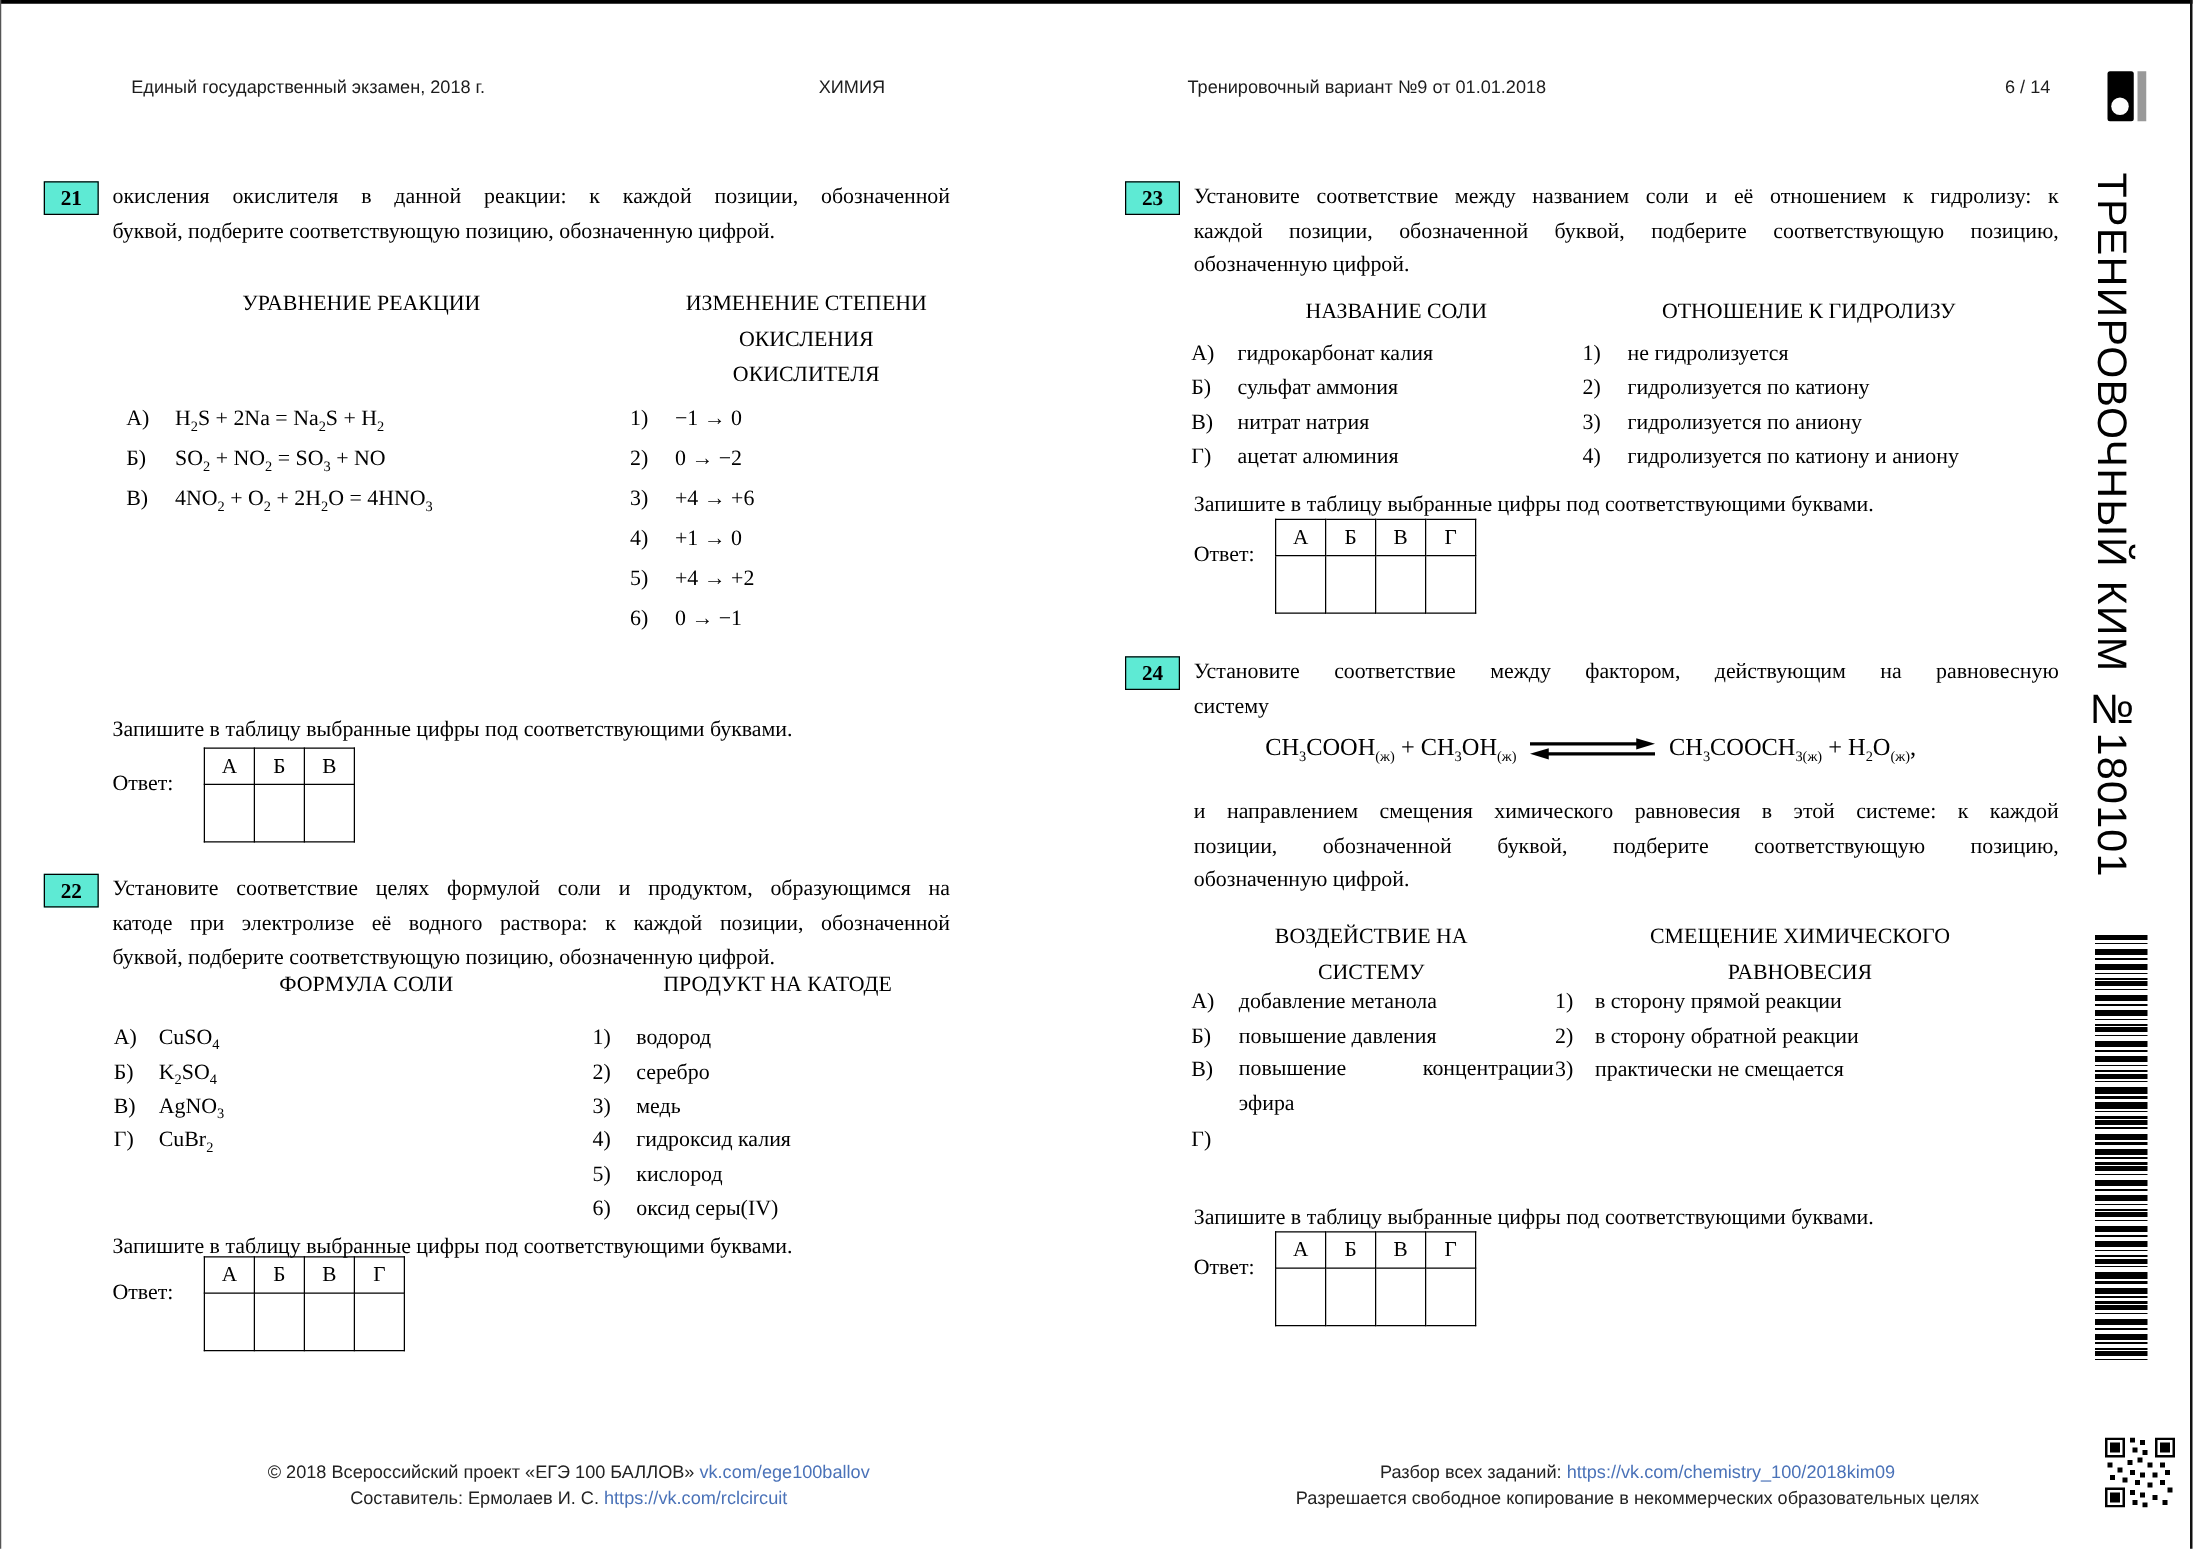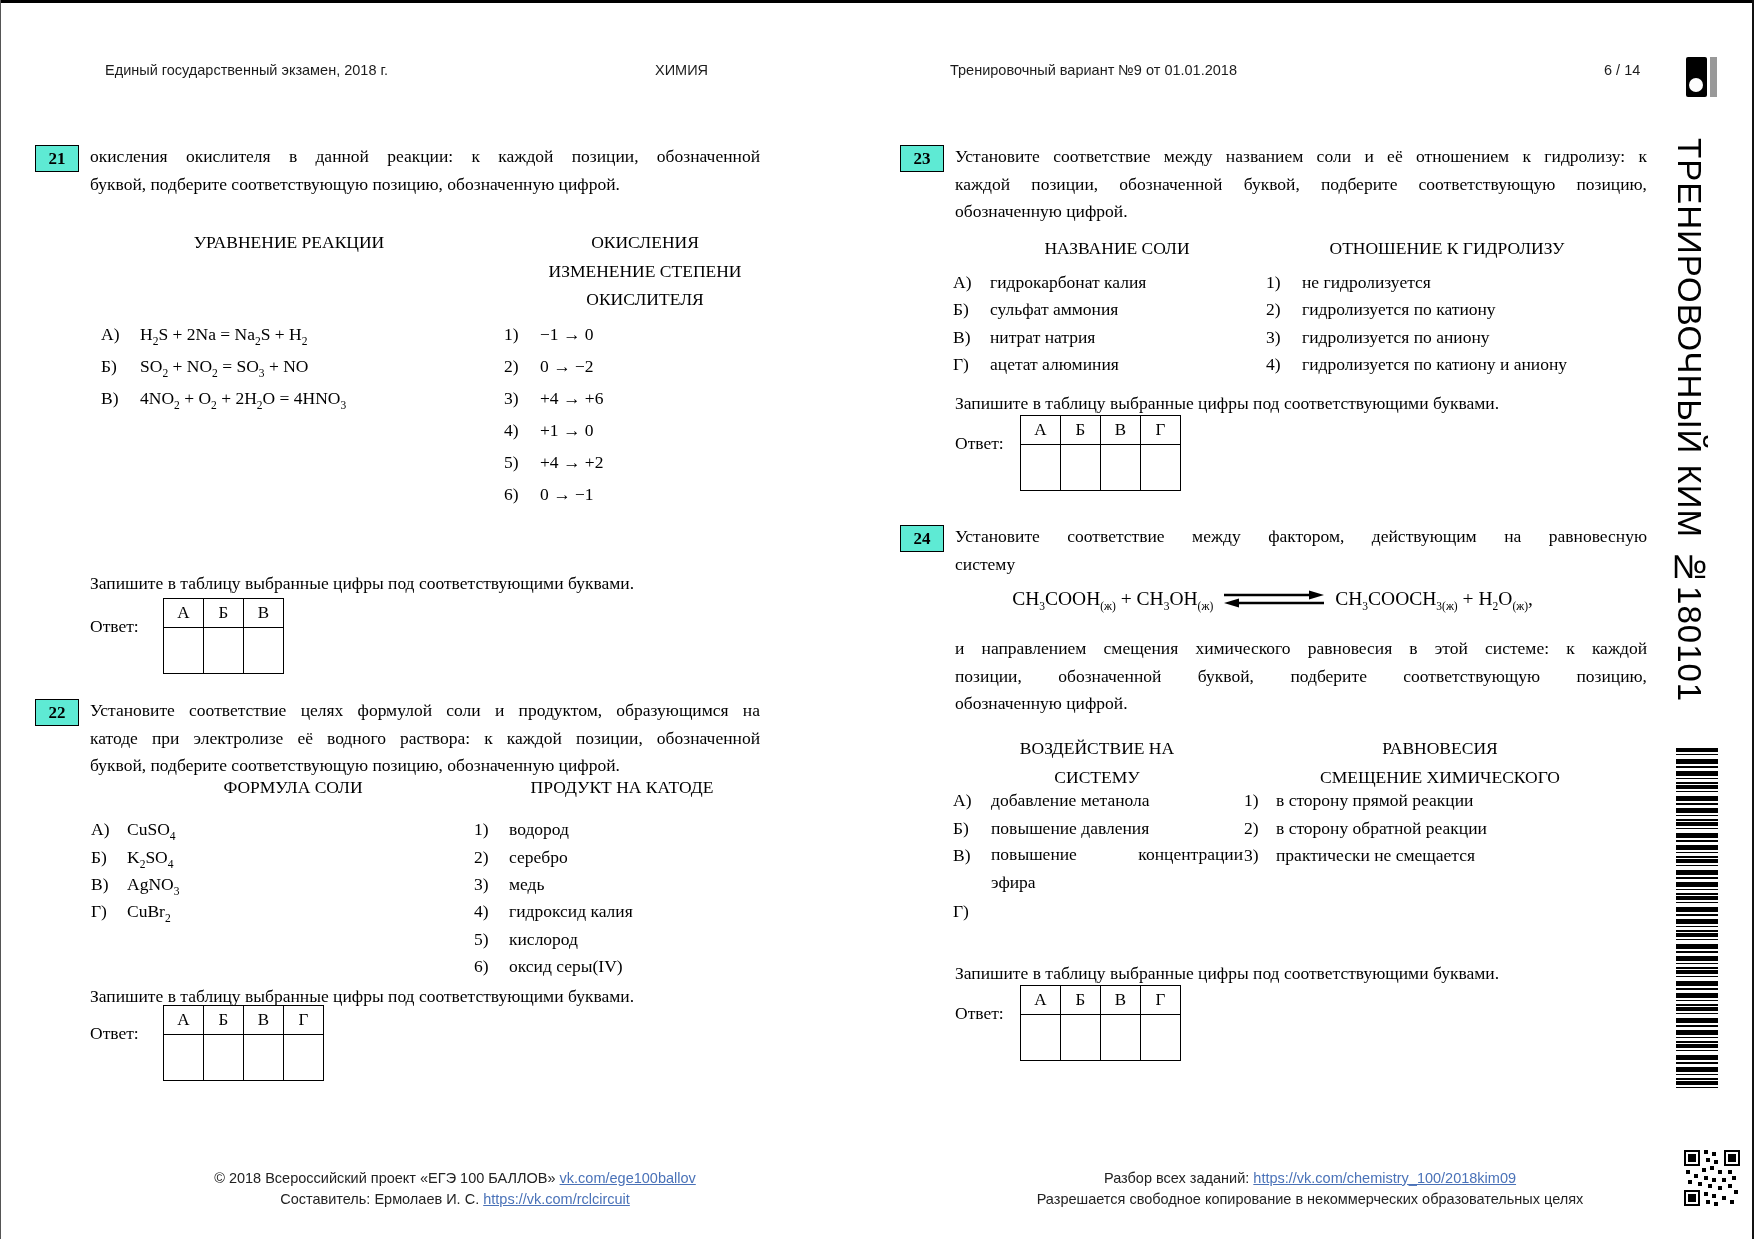--- a/index.html
+++ b/index.html
@@ -27,21 +27,21 @@
   .anst td{border:1.6px solid #000;text-align:center;padding:0;width:39px;font-size:17px}
   .anst tr.h td{height:28px}
   .anst tr.b td{height:45px}
   .eqrow{position:absolute;left:0;right:0;display:flex;justify-content:center;
          align-items:center;gap:10px;font-size:19.5px;white-space:nowrap}
   .optlines{position:absolute;width:252px;line-height:27.5px}
   .optlines .j{text-align:justify;text-align-last:justify}
 
   .ft{position:absolute;top:1168px;font-family:"Liberation Sans",sans-serif;
       font-size:14.5px;line-height:21px;text-align:center;color:#222}
-  .lnk{color:#4a72b8;text-decoration:underline;cursor:pointer}
+  .lnk{color:#4a72b8;cursor:pointer}
 
   .kim{position:absolute;left:1670px;top:138px;height:585px;writing-mode:vertical-rl;
        font-family:"Liberation Sans",sans-serif;font-size:33px;letter-spacing:1px;
        white-space:nowrap;color:#000}
   .logo{position:absolute;left:1686px;top:57px;width:31px;height:40px}
   .logo .blk{position:absolute;left:0;top:0;width:21px;height:40px;background:#000;border-radius:2px}
   .logo .circ{position:absolute;left:3px;top:21px;width:14px;height:14px;background:#fdfdfd;border-radius:50%}
   .logo .bar{position:absolute;right:0;top:0;width:7px;height:40px;background:#999}
   .barcode{position:absolute;left:1676px;top:748px;width:42px;height:340px;
      background:repeating-linear-gradient(180deg,
@@ -63,22 +63,22 @@
 <div class="hdr" style="left:1604px">6 / 14</div>
 
 <div class="q" style="left:35px;top:143px;width:735px">
   <div class="qnum">21</div>
   <div class="intro" style="left:55px;top:0;width:670px">
     <div class="jl">окисления окислителя в данной реакции: к каждой позиции, обозначенной</div>
     <div>буквой, подберите соответствующую позицию, обозначенную цифрой.</div>
   </div>
   <div class="colhdr" style="left:94px;top:85px;width:320px">УРАВНЕНИЕ РЕАКЦИИ</div>
   <div class="colhdr" style="left:450px;top:85px;width:320px">
+    <div>ИЗМЕНЕНИЕ СТЕПЕНИ</div>
     <div>ОКИСЛЕНИЯ</div>
-    <div>ИЗМЕНЕНИЕ СТЕПЕНИ</div>
     <div>ОКИСЛИТЕЛЯ</div>
   </div>
 
   <div class="row" style="top:177px">
     <span class="rl" style="left:66px">А)</span>
     <span class="rl" style="left:105px">H<sub>2</sub>S + 2Na = Na<sub>2</sub>S + H<sub>2</sub></span>
     <span class="rl" style="left:469px">1)</span>
     <span class="rl" style="left:505px">−1 → 0</span>
   </div>
   <div class="row" style="top:209px">
@@ -261,22 +261,22 @@
   <div class="intro" style="left:55px;top:112px;width:692px">
     <div class="jl">и направлением смещения химического равновесия в этой системе: к каждой</div>
     <div class="jl">позиции, обозначенной буквой, подберите соответствующую позицию,</div>
     <div>обозначенную цифрой.</div>
   </div>
   <div class="colhdr" style="left:72px;top:211px;width:250px">
     <div>ВОЗДЕЙСТВИЕ НА</div>
     <div>СИСТЕМУ</div>
   </div>
   <div class="colhdr" style="left:365px;top:211px;width:350px">
+    <div>СМЕЩЕНИЕ ХИМИЧЕСКОГО</div>
     <div>РАВНОВЕСИЯ</div>
-    <div>СМЕЩЕНИЕ ХИМИЧЕСКОГО</div>
   </div>
 
   <div class="row" style="top:263px">
     <span class="rl" style="left:53px">А)</span>
     <span class="rl" style="left:91px">добавление метанола</span>
     <span class="rl" style="left:344px">1)</span>
     <span class="rl" style="left:376px">в сторону прямой реакции</span>
   </div>
   <div class="row" style="top:291px">
     <span class="rl" style="left:53px">Б)</span>

